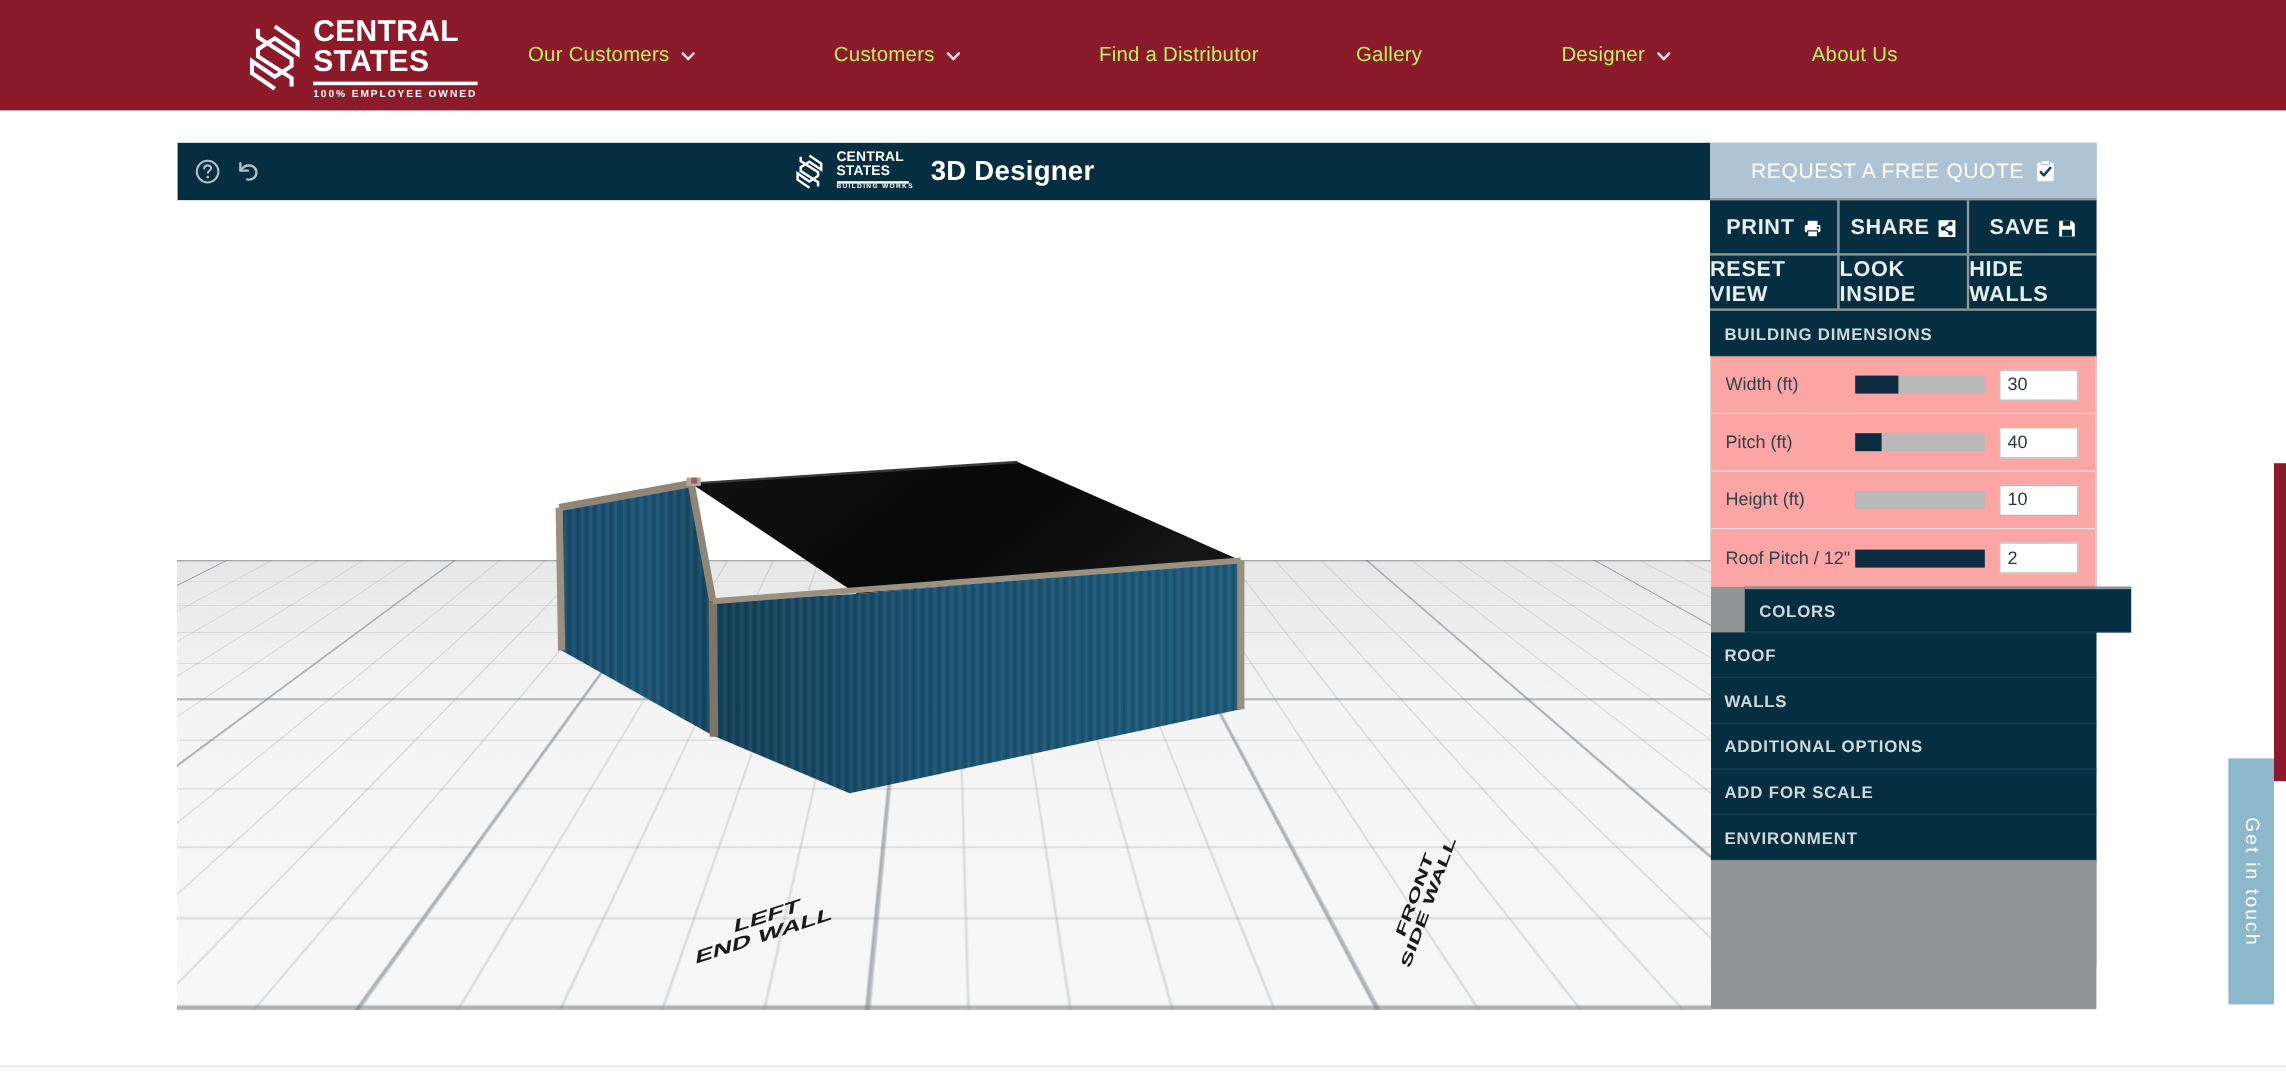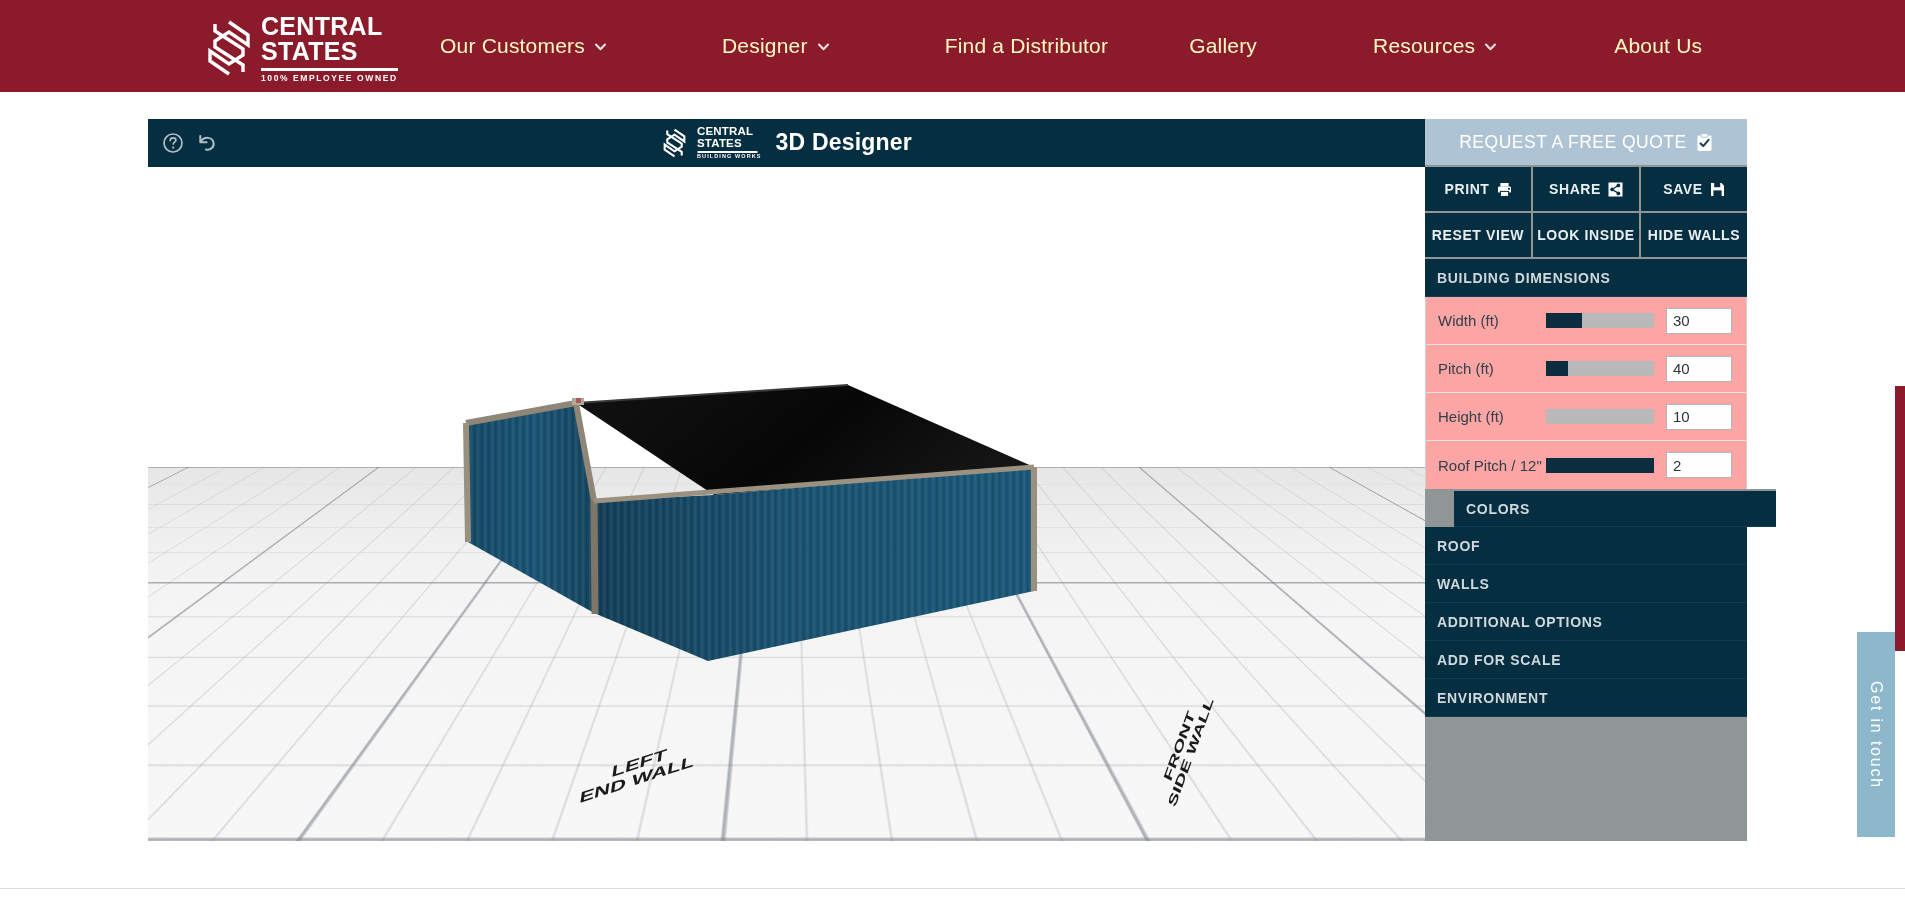--- a/index.html
+++ b/index.html
@@ -51,22 +51,22 @@
 
   .main-nav {
     position: absolute;
     left: 440px;
     top: 0;
     height: 92px;
     display: flex;
     align-items: center;
   }
   .nav-item {
-    color: #fef9c3;
-    font-size: 21px;
+    color: #bef264;
+    font-size: 17px;
     letter-spacing: 0.2px;
     display: flex;
     align-items: center;
     gap: 9px;
     cursor: pointer;
     white-space: nowrap;
   }
   .chev { display: inline-block; width: 13px; height: 13px; }
   .chev svg { display: block; }
 
@@ -230,21 +230,21 @@
     width: 322px;
     gap: 2px;
     background: #909596;
     border-bottom: 2px solid #909596;
   }
   .pbtn {
     flex: 1 1 0;
     height: 44px;
     background: #062e41;
     color: #e9eef1;
-    font-size: 14px;
+    font-size: 18px;
     font-weight: 700;
     letter-spacing: 0.6px;
     display: flex;
     align-items: center;
     justify-content: center;
     gap: 7px;
     cursor: pointer;
   }
   .pbtn .bico { width: 15px; height: 15px; }
 
@@ -381,35 +381,35 @@
   <nav class="main-nav">
     <div class="nav-item" style="margin-right:115px">
       <span>Our Customers</span>
       <span class="chev">
         <svg viewBox="0 0 13 13" width="13" height="13">
             <path d="M2 4.5 L6.5 9.2 L11 4.5" fill="none" stroke="#f1dde0" stroke-width="2.1" stroke-linecap="round" stroke-linejoin="round"></path>
           </svg>
       </span>
     </div>
     <div class="nav-item" style="margin-right:115px">
-      <span>Designer</span>
+      <span>Customers</span>
       <span class="chev">
         <svg viewBox="0 0 13 13" width="13" height="13">
             <path d="M2 4.5 L6.5 9.2 L11 4.5" fill="none" stroke="#f1dde0" stroke-width="2.1" stroke-linecap="round" stroke-linejoin="round"></path>
           </svg>
       </span>
     </div>
     <div class="nav-item" style="margin-right:81px">
       <span>Find a Distributor</span>
     </div>
     <div class="nav-item" style="margin-right:116px">
       <span>Gallery</span>
     </div>
     <div class="nav-item" style="margin-right:117px">
-      <span>Resources</span>
+      <span>Designer</span>
       <span class="chev">
         <svg viewBox="0 0 13 13" width="13" height="13">
             <path d="M2 4.5 L6.5 9.2 L11 4.5" fill="none" stroke="#f1dde0" stroke-width="2.1" stroke-linecap="round" stroke-linejoin="round"></path>
           </svg>
       </span>
     </div>
     <div class="nav-item">
       <span>About Us</span>
     </div>
   </nav>

